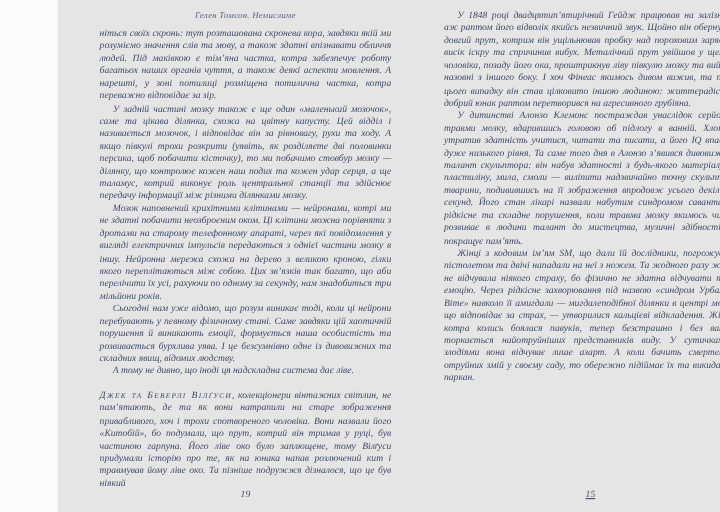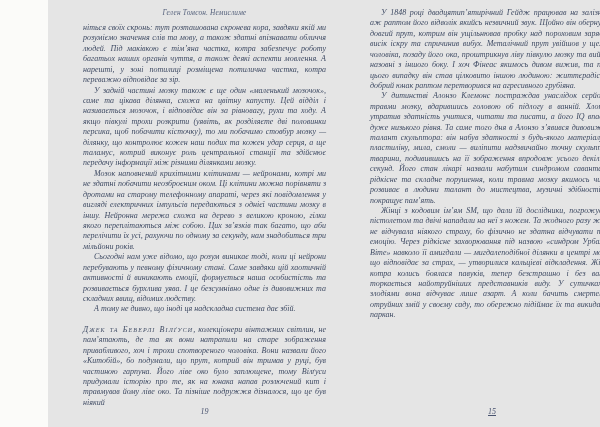--- a/index.html
+++ b/index.html
@@ -67,22 +67,22 @@
 <body>
 
 <div class="spread">
 
   <div class="page page-left">
     <div class="runhead">Гелен Томсон. Немислиме</div>
     <div class="body-text">
       <p class="cont">ніться своїх скронь: тут розташована скронева кора, завдяки якій ми розуміємо значення слів та мову, а також здатні впізнавати обличчя людей. Під маківкою є тім’яна частка, котра забезпечує роботу багатьох наших органів чуття, а також деякі аспекти мовлення. А нарешті, у зоні потилиці розміщена потилична частка, котра переважно відповідає за зір.</p>
       <p class="ind">У задній частині мозку також є ще один «маленький мозочок», саме та цікава ділянка, схожа на цвітну капусту. Цей відділ і називається мозочок, і відповідає він за рівновагу, рухи та ходу. А якщо півкулі трохи розкрити (уявіть, як розділяєте дві половинки персика, щоб побачити кісточку), то ми побачимо стовбур мозку — ділянку, що контролює кожен наш подих та кожен удар серця, а ще таламус, котрий виконує роль центральної станції та здійснює передачу інформації між різними ділянками мозку.</p>
       <p class="ind">Мозок наповнений крихітними клітинами — нейронами, котрі ми не здатні побачити неозброєним оком. Ці клітини можна порівняти з дротами на старому телефонному апараті, через які повідомлення у вигляді електричних імпульсів передаються з однієї частини мозку в іншу. Нейронна мережа схожа на дерево з великою кроною, гілки якого переплітаються між собою. Цих зв’язків так багато, що аби перелічити їх усі, рахуючи по одному за секунду, нам знадобиться три мільйони років.</p>
-      <p class="ind">Сьогодні нам уже відомо, що розум виникає тоді, коли ці нейрони перебувають у певному фізичному стані. Саме завдяки цій хаотичній активності й виникають емоції, формується наша особистість та розвивається бурхлива уява. І це безсумнівно одне із дивовижних та складних явищ, відомих людству.</p>
-      <p class="ind">А тому не дивно, що іноді ця надскладна система дає збій.</p>
+      <p class="ind">Сьогодні нам уже відомо, що розум виникає тоді, коли ці нейрони перебувають у певному фізичному стані. Саме завдяки цій хаотичній порушення й виникають емоції, формується наша особистість та розвивається бурхлива уява. І це безсумнівно одне із дивовижних та складних явищ, відомих людству.</p>
+      <p class="ind">А тому не дивно, що іноді ця надскладна система дає ліве.</p>
       <p class="sect"><span class="opener">Джек та Беверлі Вілґуси</span><span>, колекціонери вінтажних світлин, не пам’ятають, де та як вони натрапили на старе зображення привабливого, хоч і трохи спотвореного чоловіка. Вони назвали його «Китобій», бо подумали, що прут, котрий він тримав у руці, був частиною гарпуна. Його ліве око було заплющене, тому Вілґуси придумали історію про те, як на юнака напав розлючений кит і травмував йому ліве око. Та пізніше подружжя дізналося, що це був ніякий</span></p>
     </div>
     <div class="pagenum">19</div>
   </div>
 
   <div class="page page-right">
     <div class="body-text">
       <p class="ind">У 1848 році двадцятип’ятирічний Гейдж працював на залізниці, аж раптом його відволік якийсь незвичний звук. Щойно він обернувся, довгий прут, котрим він ущільнював пробку над пороховим зарядом, висік іскру та спричинив вибух. Металічний прут увійшов у щелепу чоловіка, позаду його ока, проштрикнув ліву півкулю мозку та вийшов назовні з іншого боку. І хоч Фінеас якимось дивом вижив, та після цього випадку він став цілковито іншою людиною: життєрадісний, добрий юнак раптом перетворився на агресивного грубіяна.</p>
       <p class="ind">У дитинстві Алонзо Клемонс постраждав унаслідок серйозної травми мозку, вдарившись головою об підлогу в ванній. Хлопчик утратив здатність учитися, читати та писати, а його IQ впав до дуже низького рівня. Та саме того дня в Алонзо з’явився дивовижний талант скульптора: він набув здатності з будь-якого матеріалу — пластиліну, мила, смоли — виліпити надзвичайно точну скульптуру тварини, подивившись на її зображення впродовж усього декількох секунд. Його стан лікарі назвали набутим синдромом саванта — рідкісне та складне порушення, коли травма мозку якимось чином розвиває в людини талант до мистецтва, музичні здібності чи покращує пам’ять.</p>
       <p class="ind">Жінці з кодовим ім’ям SM, що дали їй дослідники, погрожували пістолетом та двічі нападали на неї з ножем. Та жодного разу жінка не відчувала ніякого страху, бо фізично не здатна відчувати таку емоцію. Через рідкісне захворювання під назвою «синдром Урбаха—Віте» навколо її амигдали — мигдалеподібної ділянки в центрі мозку, що відповідає за страх, — утворилися кальцієві відкладення. Жінка, котра колись боялася павуків, тепер безстрашно і без вагань торкається найотруйніших представників виду. У сутичках зі злодіями вона відчуває лише азарт. А коли бачить смертельно отруйних змій у своєму саду, то обережно підіймає їх та викидає за паркан.</p>

